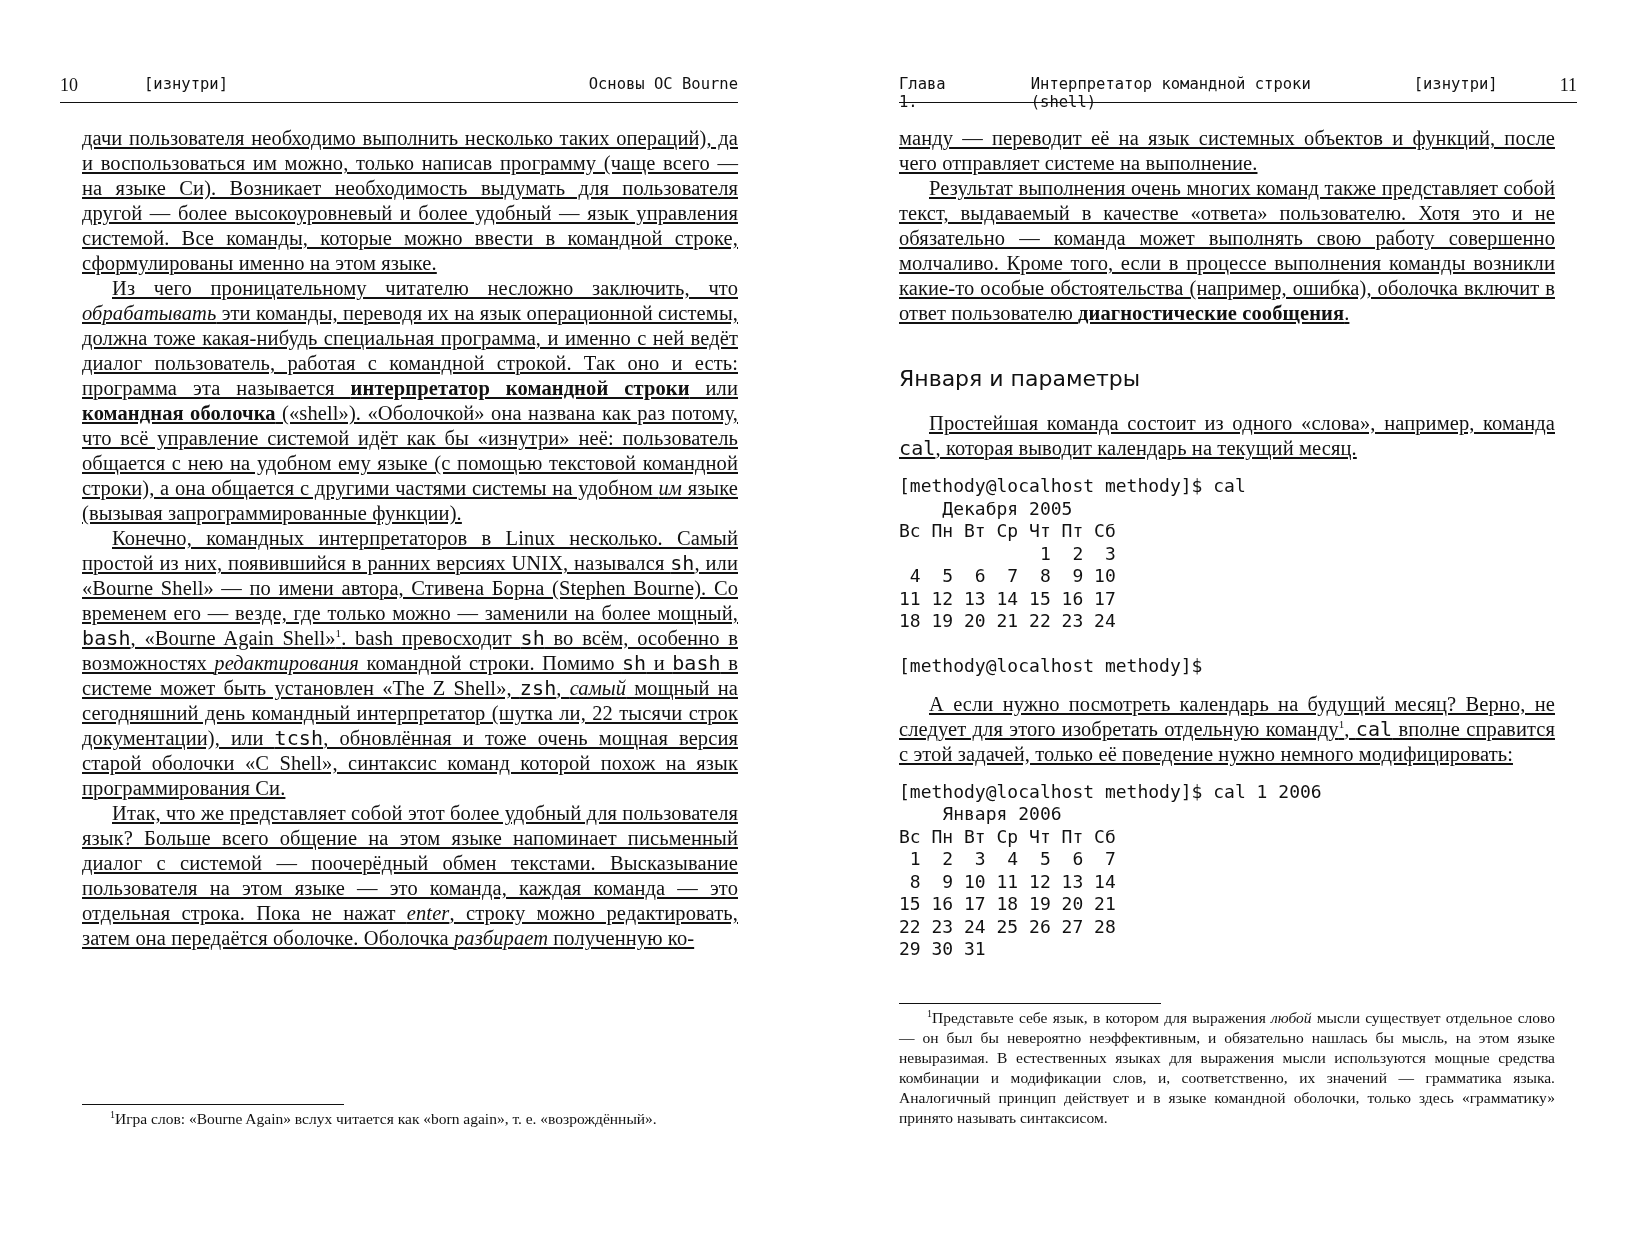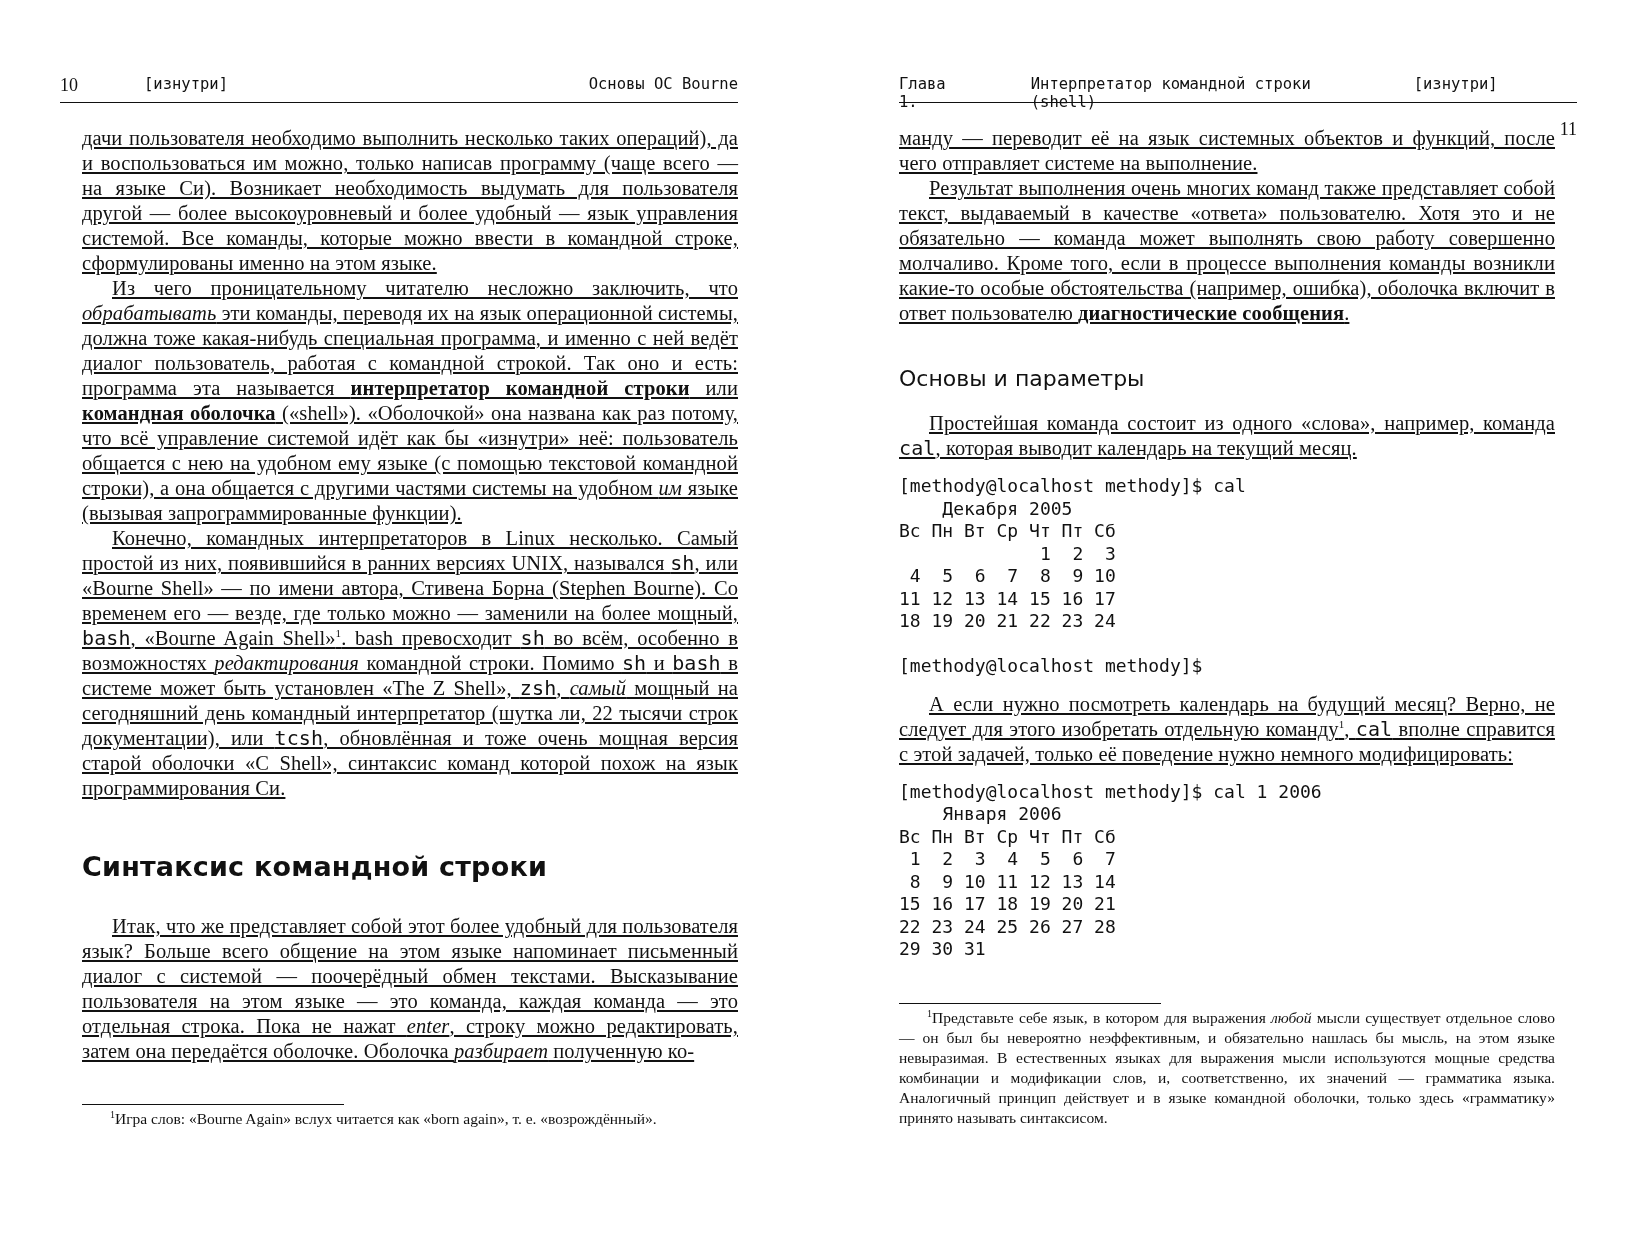--- a/index.html
+++ b/index.html
@@ -8,21 +8,21 @@
   .page.left { left: 60px; width: 678px; }
   .page.right { left: 899px; width: 678px; }
   .running-head {
     position: absolute; top: 75px; left: 0; right: 0; height: 24px;
     border-bottom: 1.5px solid #111;
     font-family: "DejaVu Sans Mono", "Liberation Mono", monospace;
     font-size: 15.5px; display: flex; align-items: flex-start; padding-bottom: 3px; gap: 40px;
   }
   .running-head .pnum { font-family: "Liberation Serif", serif; font-size: 18px; margin-right: 26px; }
   .running-head .spacer { flex: 1; }
-  .running-head .pnum-r { font-family: "Liberation Serif", serif; font-size: 18px; margin-left: 22px; margin-top: 44px; }
+  .running-head .pnum-r { font-family: "Liberation Serif", serif; font-size: 18px; margin-left: 22px; }
   .body { position: absolute; top: 126px; left: 22px; right: 0; }
   .page.right .body { left: 0; right: 22px; }
   p.t {
     margin: 0; font-family: "Liberation Serif", serif; font-size: 20.5px; line-height: 25px;
     text-align: justify; letter-spacing: 0.1px; text-decoration: underline;
   }
   p.t.ind { text-indent: 30px; }
   .mono { font-family: "DejaVu Sans Mono", "Liberation Mono", monospace; font-size: 20px; }
   b { font-weight: bold; }
   i { font-style: italic; }
@@ -53,41 +53,40 @@
   <div class="running-head">
     <span class="pnum">10</span>
     <span>[изнутри]</span>
     <span class="spacer"></span>
     <span>Основы ОС Bourne</span>
   </div>
   <div class="body">
     <p class="t"><span>дачи пользователя необходимо выполнить несколько таких операций), да и воспользоваться им можно, только написав программу (чаще всего — на языке Си). Возникает необходимость выдумать для пользователя другой — более высокоуровневый и более удобный — язык управления системой. Все команды, которые можно ввести в командной строке, сформулированы именно на этом языке.</span></p>
     <p class="t ind"><span>Из чего проницательному читателю несложно заключить, что </span><i>обрабатывать</i><span> эти команды, переводя их на язык операционной системы, должна тоже какая-нибудь специальная программа, и именно с ней ведёт диалог пользователь, работая с командной строкой. Так оно и есть: программа эта называется </span><b>интерпретатор командной строки</b><span> или </span><b>командная оболочка</b><span> («shell»). «Оболочкой» она названа как раз потому, что всё управление системой идёт как бы «изнутри» неё: пользователь общается с нею на удобном ему языке (с помощью текстовой командной строки), а она общается с другими частями системы на удобном </span><i>им</i><span> языке (вызывая запрограммированные функции).</span></p>
     <p class="t ind"><span>Конечно, командных интерпретаторов в Linux несколько. Самый простой из них, появившийся в ранних версиях UNIX, назывался </span><span class="mono">sh</span><span>, или «Bourne Shell» — по имени автора, Стивена Борна (Stephen Bourne). Со временем его — везде, где только можно — заменили на более мощный, </span><span class="mono">bash</span><span>, «Bourne Again Shell»</span><sup>1</sup><span>. bash превосходит </span><span class="mono">sh</span><span> во всём, особенно в возможностях </span><i>редактирования</i><span> командной строки. Помимо </span><span class="mono">sh</span><span> и </span><span class="mono">bash</span><span> в системе может быть установлен «The Z Shell», </span><span class="mono">zsh</span><span>, </span><i>самый</i><span> мощный на сегодняшний день командный интерпретатор (шутка ли, 22 тысячи строк документации), или </span><span class="mono">tcsh</span><span>, обновлённая и тоже очень мощная версия старой оболочки «C Shell», синтаксис команд которой похож на язык программирования Си.</span></p>
-    <h2 class="sec">Синтаксис командной строки</h2>
     <p class="t ind"><span>Итак, что же представляет собой этот более удобный для пользователя язык? Больше всего общение на этом языке напоминает письменный диалог с системой — поочерёдный обмен текстами. Высказывание пользователя на этом языке — это команда, каждая команда — это отдельная строка. Пока не нажат </span><i>enter</i><span>, строку можно редактировать, затем она передаётся оболочке. Оболочка </span><i>разбирает</i><span> полученную ко-</span></p>
   </div>
   <div class="left-fn">
     <div class="fn-rule"></div>
     <p class="footnote"><sup>1</sup><span>Игра слов: «Bourne Again» вслух читается как «born again», т. е. «возрождённый».</span></p>
   </div>
 </div>
 
 <div class="page right">
   <div class="running-head">
     <span style="margin-right:28px;">Глава 1.</span>
     <span>Интерпретатор командной строки (shell)</span>
     <span class="spacer"></span>
     <span>[изнутри]</span>
     <span class="pnum-r">11</span>
   </div>
   <div class="body">
     <p class="t"><span>манду — переводит её на язык системных объектов и функций, после чего отправляет системе на выполнение.</span></p>
     <p class="t ind"><span>Результат выполнения очень многих команд также представляет собой текст, выдаваемый в качестве «ответа» пользователю. Хотя это и не обязательно — команда может выполнять свою работу совершенно молчаливо. Кроме того, если в процессе выполнения команды возникли какие-то особые обстоятельства (например, ошибка), оболочка включит в ответ пользователю </span><b>диагностические сообщения</b><span>.</span></p>
-    <h3 class="sub">Основы и параметры</h3>
+    <h3 class="sub">Января и параметры</h3>
     <p class="t ind"><span>Простейшая команда состоит из одного «слова», например, команда </span><span class="mono">cal</span><span>, которая выводит календарь на текущий месяц.</span></p>
     <pre class="term">[methody@localhost methody]$ cal
     Декабря 2005
 Вс Пн Вт Ср Чт Пт Сб
              1  2  3
  4  5  6  7  8  9 10
 11 12 13 14 15 16 17
 18 19 20 21 22 23 24
 
 [methody@localhost methody]$</pre>

